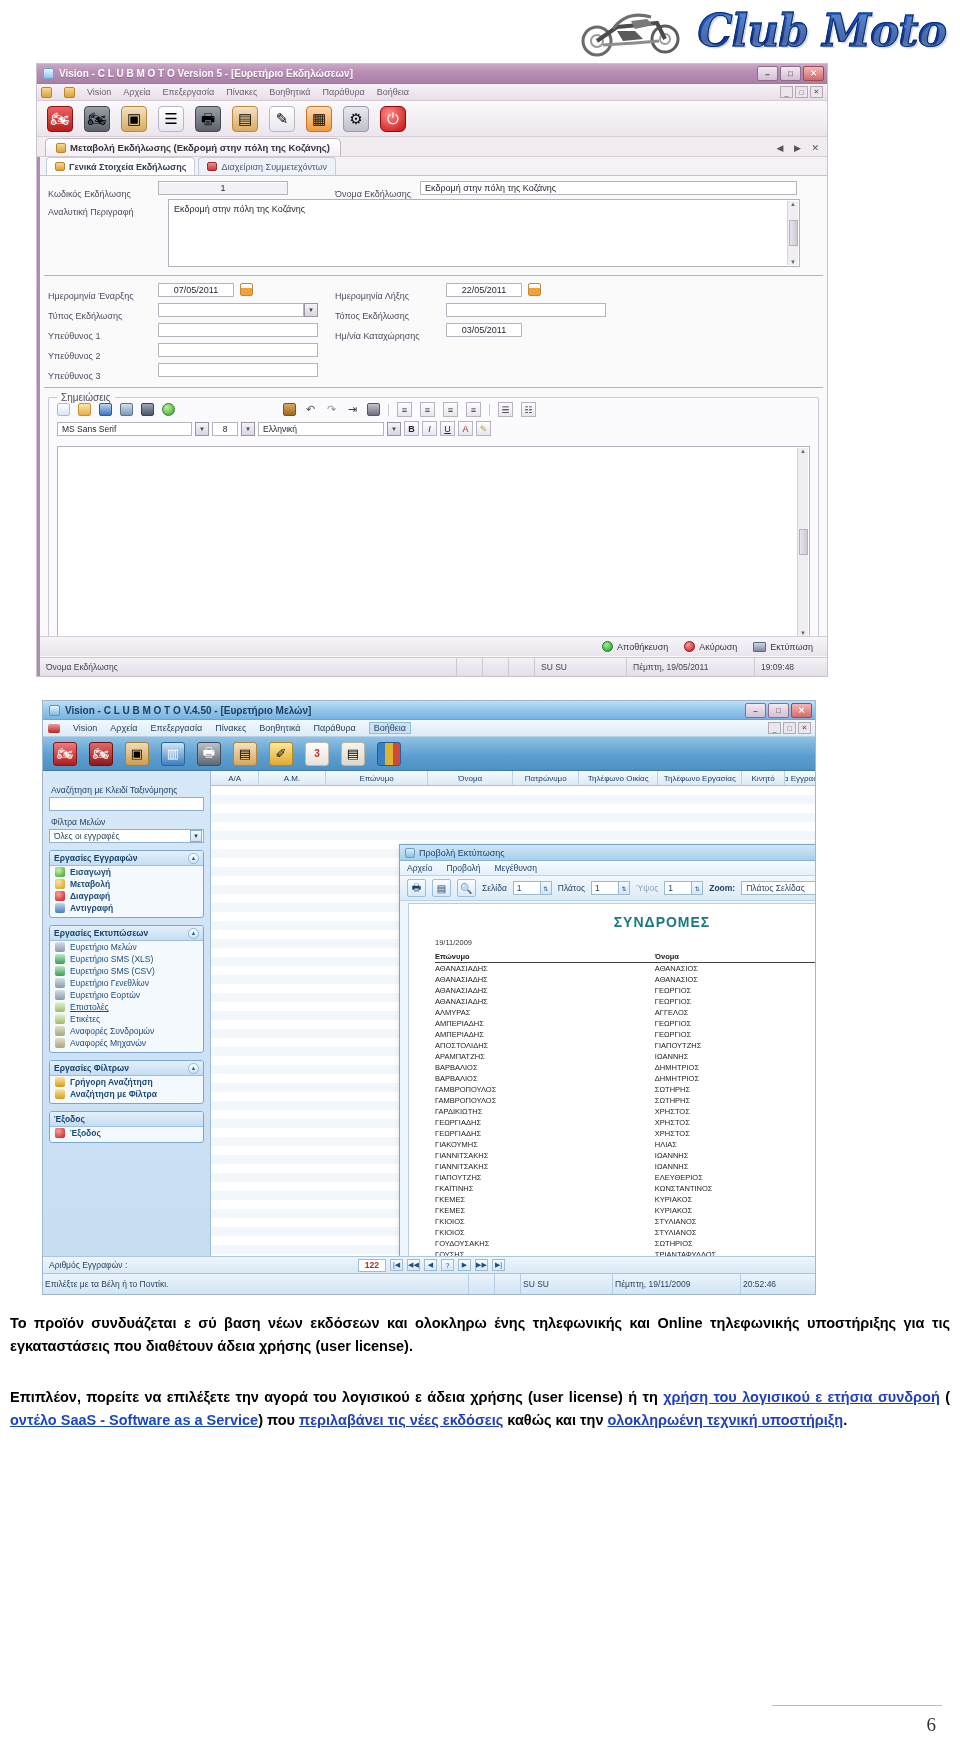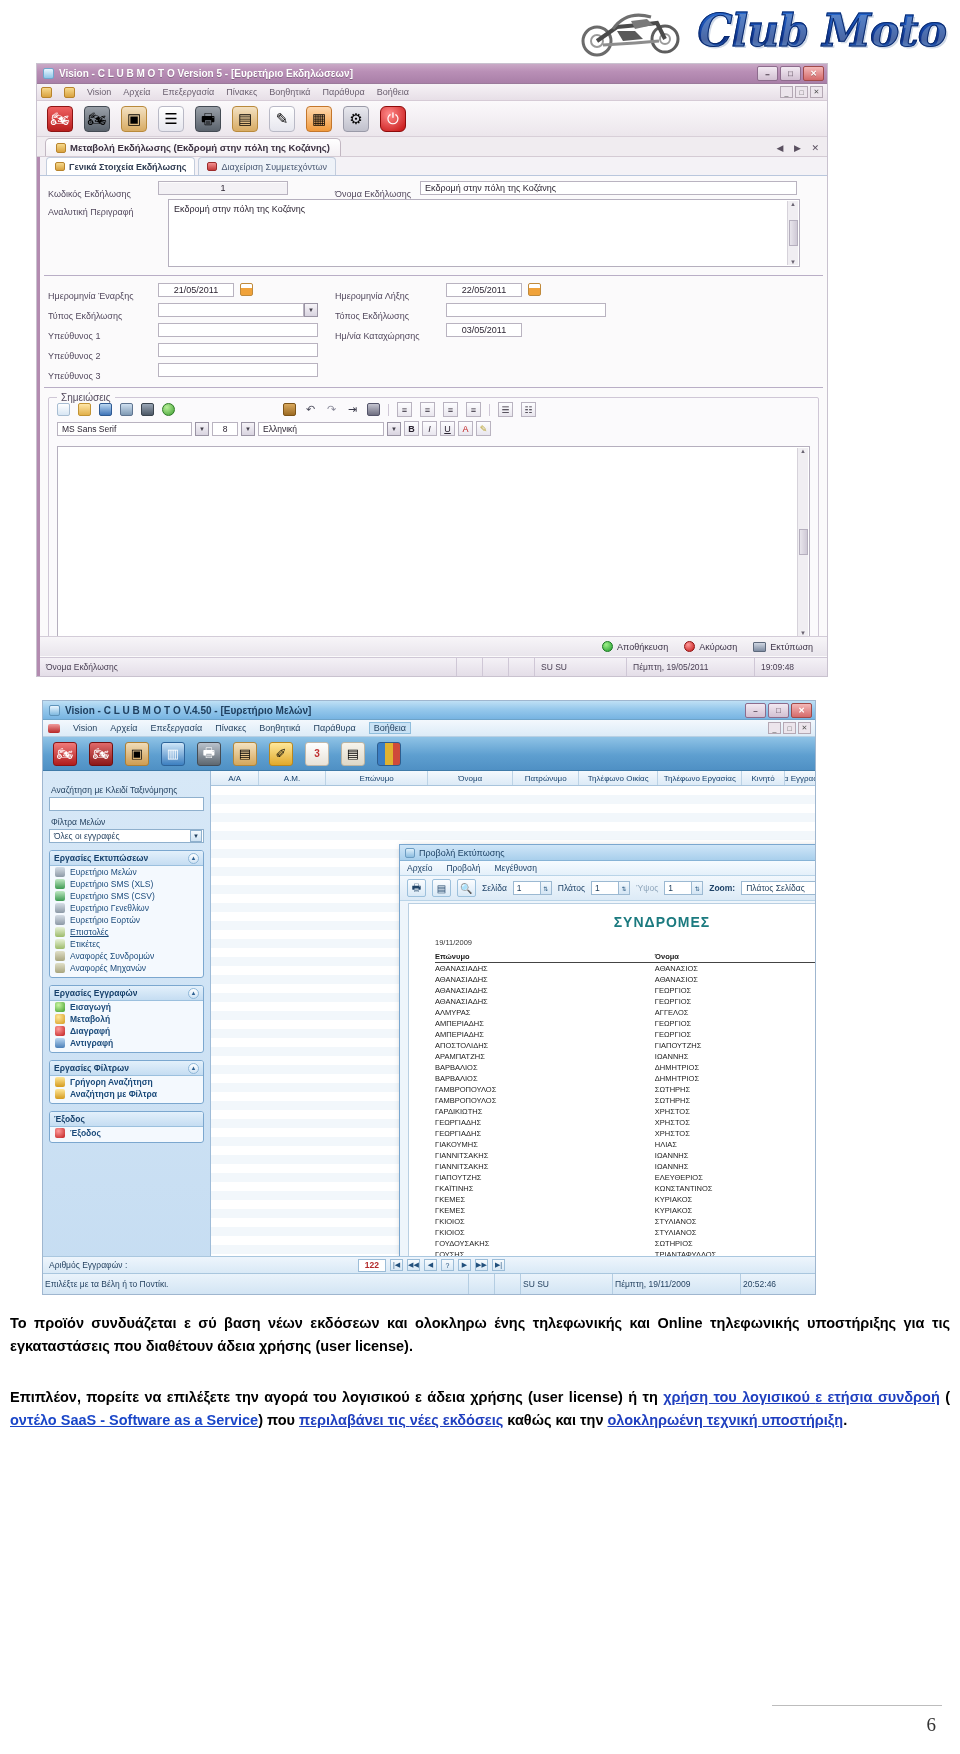--- a/index.html
+++ b/index.html
@@ -448,21 +448,21 @@
       <div class="vscroll">
         <span>▲</span>
           <div class="vthumb"></div>
           <span>▼</span>
       </div>
     </div>
 
     <div class="sep-line" style="top:118px;"></div>
 
     <div style="position:absolute;left:8px;top:128px;"><span class="lbl">Ημερομηνία Έναρξης</span></div>
-    <div class="fld center" style="position:absolute;left:118px;top:126px;width:76px;">21/05/2011</div>
+    <div class="fld center" style="position:absolute;left:118px;top:126px;width:76px;">07/05/2011</div>
     <span class="cal-ico" style="position:absolute;left:196px;top:126px;"></span>
 
     <div style="position:absolute;left:295px;top:128px;"><span class="lbl">Ημερομηνία Λήξης</span></div>
     <div class="fld center" style="position:absolute;left:406px;top:126px;width:76px;">22/05/2011</div>
     <span class="cal-ico" style="position:absolute;left:484px;top:126px;"></span>
 
     <div style="position:absolute;left:8px;top:148px;"><span class="lbl">Τύπος Εκδήλωσης</span></div>
     <div style="position:absolute;left:118px;top:146px;width:160px;display:flex;">
       <div class="fld" style="flex:1;"></div>
       <div class="combo-arrow">▼</div>
@@ -607,20 +607,43 @@
       <div class="side-lbl">Αναζήτηση με Κλειδί Ταξινόμησης</div>
       <div class="side-input"></div>
       <div class="side-lbl" style="margin-top:6px;">Φίλτρα Μελών</div>
       <div class="side-combo">
         <span>Όλες οι εγγραφές</span>
         <span class="ar">▼</span>
       </div>
 
       <div class="panel">
         <div class="panel-hd">
+          <span>Εργασίες Εγγραφών</span>
+          <span class="chev">▲</span>
+        </div>
+        <div class="panel-item bold">
+          <span class="pi-ico" style="background:radial-gradient(circle at 35% 30%,#c9f5a4,#3f9c2a);"></span>
+          <span>Εισαγωγή</span>
+        </div>
+        <div class="panel-item bold">
+          <span class="pi-ico" style="background:radial-gradient(circle at 35% 30%,#ffe79a,#d49a1e);"></span>
+          <span>Μεταβολή</span>
+        </div>
+        <div class="panel-item bold">
+          <span class="pi-ico" style="background:radial-gradient(circle at 35% 30%,#ff9d9d,#c01e1e);"></span>
+          <span>Διαγραφή</span>
+        </div>
+        <div class="panel-item bold" style="padding-bottom:4px;">
+          <span class="pi-ico" style="background:linear-gradient(180deg,#bcd8f2,#4a7fb8);"></span>
+          <span>Αντιγραφή</span>
+        </div>
+      </div>
+
+      <div class="panel">
+        <div class="panel-hd">
           <span>Εργασίες Εκτυπώσεων</span>
           <span class="chev">▲</span>
         </div>
         <div class="panel-item">
           <span class="pi-ico" style="background:linear-gradient(180deg,#d6dee6,#8c99a6);"></span>
           <span>Ευρετήριο Μελών</span>
         </div>
         <div class="panel-item">
           <span class="pi-ico" style="background:linear-gradient(180deg,#bfe8c4,#3d9a52);"></span>
           <span>Ευρετήριο SMS (XLS)</span>
@@ -645,43 +668,20 @@
           <span class="pi-ico" style="background:linear-gradient(180deg,#e8f2d8,#9cbb6a);"></span>
           <span>Ετικέτες</span>
         </div>
         <div class="panel-item">
           <span class="pi-ico" style="background:linear-gradient(180deg,#e0dfc8,#a8a57e);"></span>
           <span>Αναφορές Συνδρομών</span>
         </div>
         <div class="panel-item" style="padding-bottom:4px;">
           <span class="pi-ico" style="background:linear-gradient(180deg,#e0dfc8,#a8a57e);"></span>
           <span>Αναφορές Μηχανών</span>
-        </div>
-      </div>
-
-      <div class="panel">
-        <div class="panel-hd">
-          <span>Εργασίες Εγγραφών</span>
-          <span class="chev">▲</span>
-        </div>
-        <div class="panel-item bold">
-          <span class="pi-ico" style="background:radial-gradient(circle at 35% 30%,#c9f5a4,#3f9c2a);"></span>
-          <span>Εισαγωγή</span>
-        </div>
-        <div class="panel-item bold">
-          <span class="pi-ico" style="background:radial-gradient(circle at 35% 30%,#ffe79a,#d49a1e);"></span>
-          <span>Μεταβολή</span>
-        </div>
-        <div class="panel-item bold">
-          <span class="pi-ico" style="background:radial-gradient(circle at 35% 30%,#ff9d9d,#c01e1e);"></span>
-          <span>Διαγραφή</span>
-        </div>
-        <div class="panel-item bold" style="padding-bottom:4px;">
-          <span class="pi-ico" style="background:linear-gradient(180deg,#bcd8f2,#4a7fb8);"></span>
-          <span>Αντιγραφή</span>
         </div>
       </div>
 
       <div class="panel">
         <div class="panel-hd">
           <span>Εργασίες Φίλτρων</span>
           <span class="chev">▲</span>
         </div>
         <div class="panel-item bold">
           <span class="pi-ico" style="background:linear-gradient(180deg,#ffe79a,#d49a1e);"></span>

